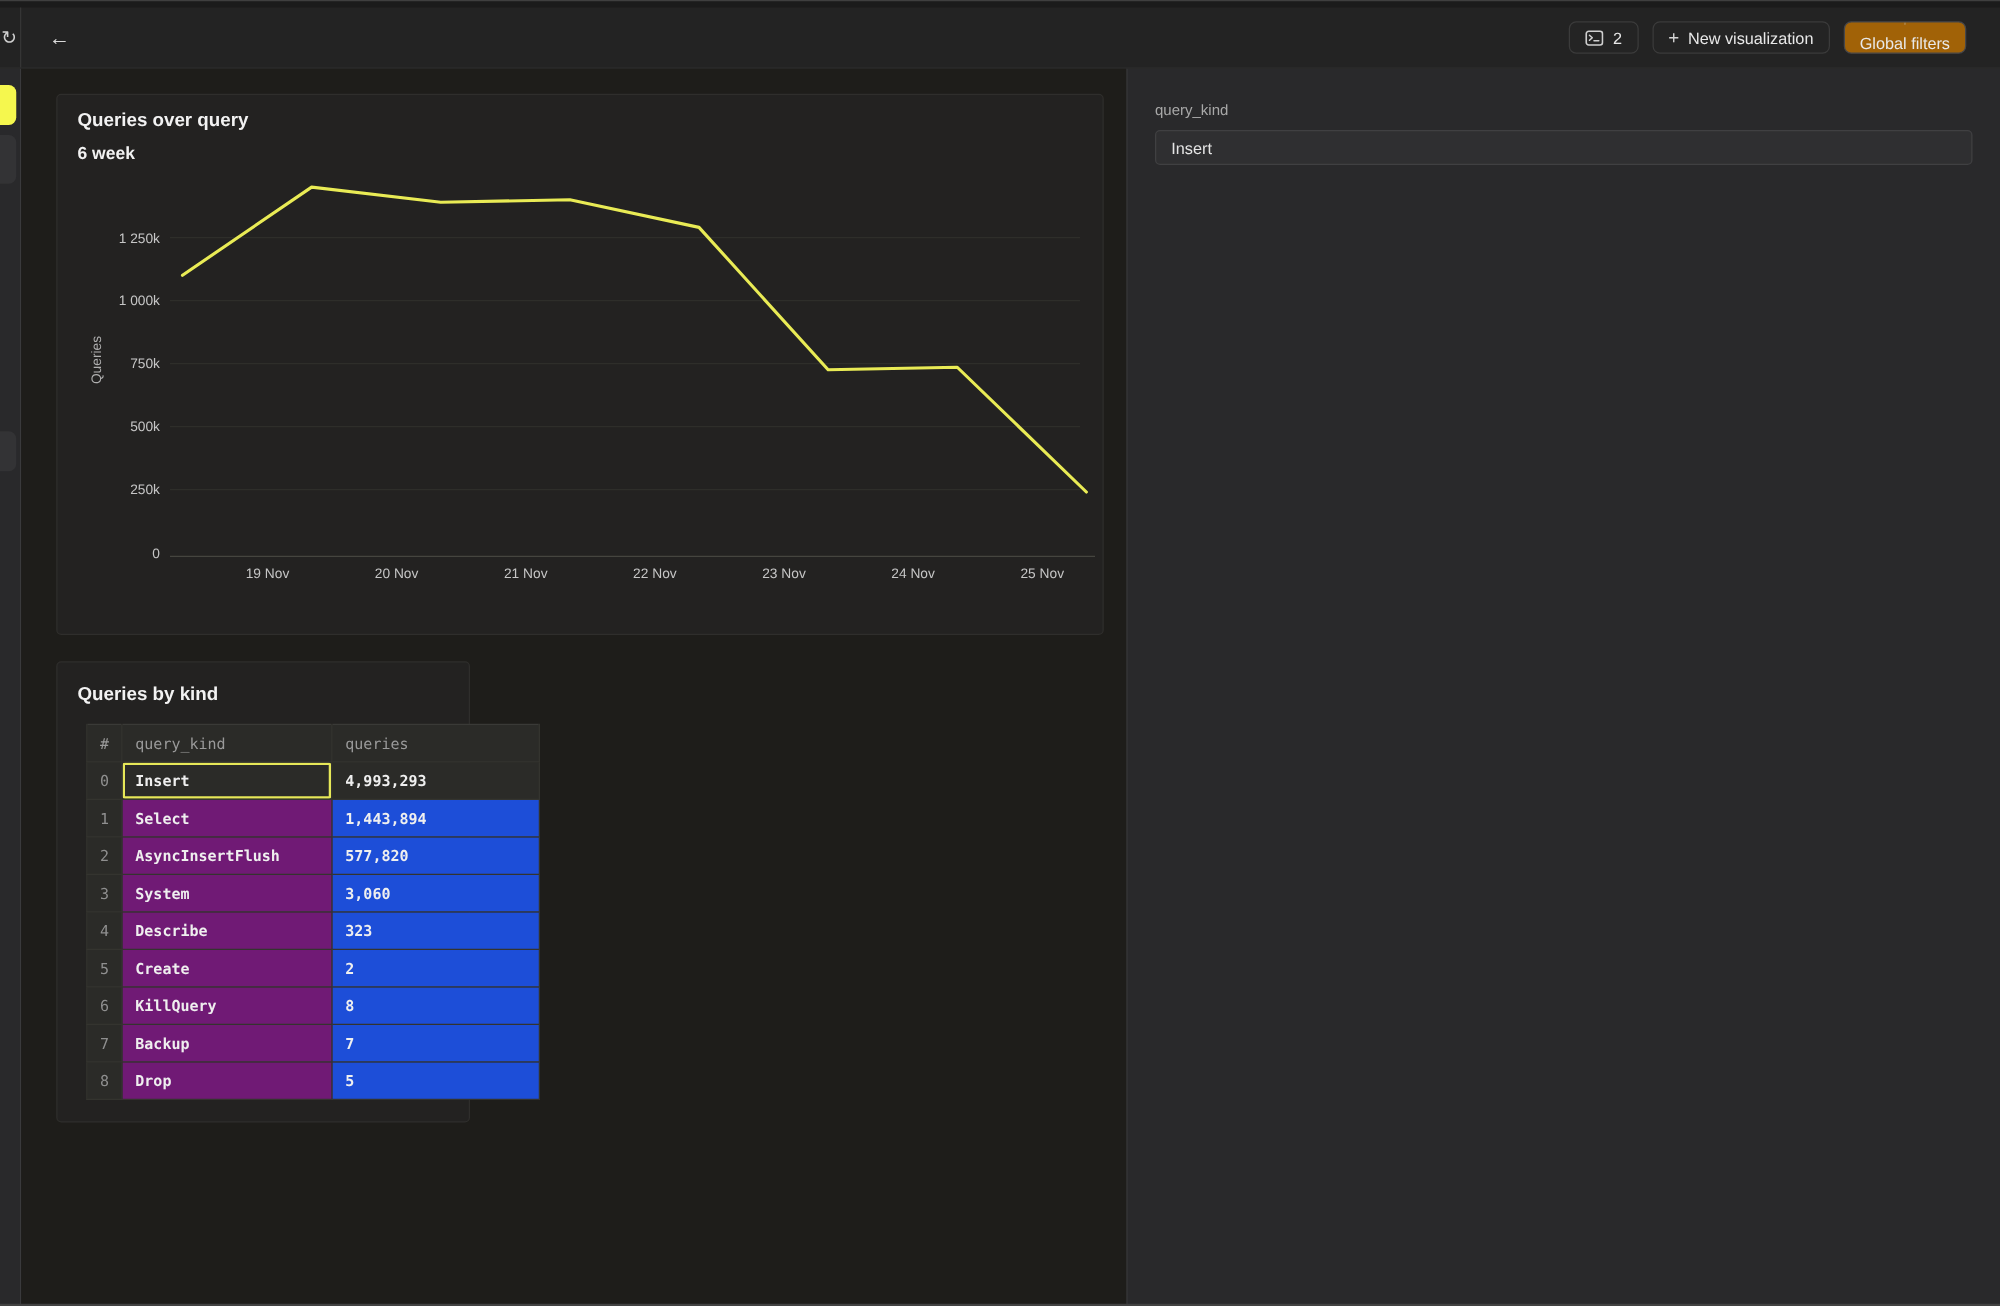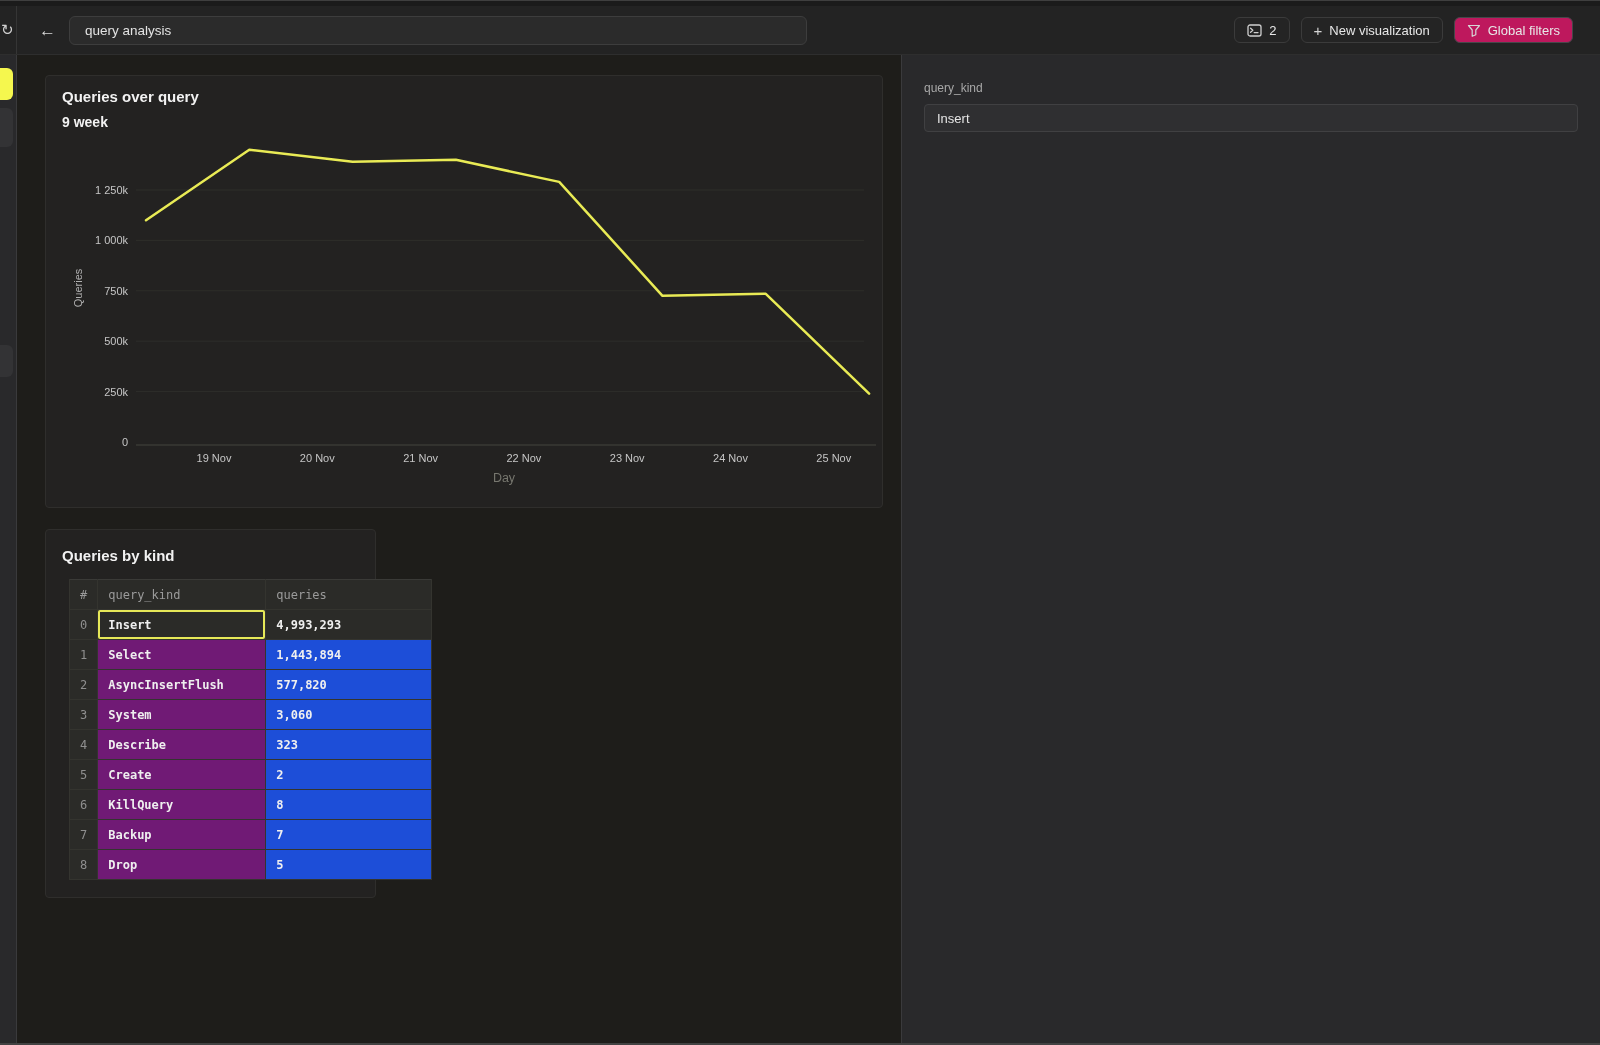--- a/index.html
+++ b/index.html
@@ -19,21 +19,21 @@
   .back-btn { margin-left:22px; font-size:17px; color:#d9d9d9; background:none; border:none;
               cursor:pointer; line-height:1; flex:none; }
   .title-input { margin-left:13px; width:738px; height:29px; background:#2b2b2b;
                  border:1px solid #3d3d3d; border-radius:6px; color:#e3e3e3;
                  font-size:13.5px; padding:0 15px; font-family:"Liberation Sans", sans-serif; }
   .tb-spacer { flex:1; }
   .tb-btn { height:26px; display:flex; align-items:center; gap:7px; background:#242424;
             border:1px solid #3b3b3b; border-radius:6px; color:#e8e8e8; font-size:13px;
             padding:0 12px; margin-left:11px; cursor:pointer;
             font-family:"Liberation Sans", sans-serif; }
-  .tb-btn.filled { background:#be185d; border-color:#47474a; }
+  .tb-btn.filled { background:#a16207; border-color:#47474a;flex-direction:column; }
   .tb-btn svg { display:block; }
   .plus-glyph { font-size:15px; color:#d5d5d5; line-height:1; }
 
   
   .body { display:flex; height:989px; }
   .rail { width:17px; background:#29292b; border-right:1px solid #3a3a3c; position:relative; flex:none; }
   .rail-swatch { position:absolute; left:0; top:13px; width:13px; height:32px;
                  background:#f5f74e; border-radius:0 6px 6px 0; cursor:pointer; }
   .rail-slot1 { position:absolute; left:0; top:53px; width:13px; height:39px;
                 background:#333335; border-radius:0 6px 6px 0; cursor:pointer; }
@@ -88,21 +88,20 @@
 </head>
 <body>
 
 <div class="win-strip"></div>
 
 <div class="topbar">
   <div class="topbar-rail-cell">
     <span class="refresh-glyph">↻</span>
   </div>
   <button class="back-btn">←</button>
-  <input class="title-input" type="text" value="query analysis" style="">
   <div class="tb-spacer"></div>
 
   <button class="tb-btn">
     <svg width="15" height="13" viewBox="0 0 15 13">
       <rect x="1" y="1" width="13" height="11" rx="2" fill="none" stroke="#cfcfcf" stroke-width="1.3"></rect>
       <path d="M3.6 4.2 L5.8 6.2 L3.6 8.2" fill="none" stroke="#cfcfcf" stroke-width="1.3" stroke-linecap="round" stroke-linejoin="round"></path>
       <line x1="7.2" y1="8.6" x2="11" y2="8.6" stroke="#cfcfcf" stroke-width="1.3" stroke-linecap="round"></line>
     </svg>
     <span>2</span>
   </button>
@@ -125,21 +124,21 @@
   <div class="rail">
     <div class="rail-swatch"></div>
     <div class="rail-slot1"></div>
     <div class="rail-slot2"></div>
   </div>
 
   <div class="main">
 
     <div class="chart-card">
       <div class="chart-title">Queries over query</div>
-      <div class="chart-subtitle">9 week</div>
+      <div class="chart-subtitle">6 week</div>
       <div class="y-axis-title">Queries</div>
       <svg id="chart-svg" class="chart-svg" width="838" height="433" viewBox="0 0 838 433">
           <line x1="90" x2="818" y1="114" y2="114" stroke="#2e2e2a" stroke-width="1"></line>
           <text x="82" y="118" text-anchor="end" fill="#c6c6c6" font-size="11">1 250k</text>
           <line x1="90" x2="818" y1="164.4" y2="164.4" stroke="#2e2e2a" stroke-width="1"></line>
           <text x="82" y="168.4" text-anchor="end" fill="#c6c6c6" font-size="11">1 000k</text>
           <line x1="90" x2="818" y1="214.8" y2="214.8" stroke="#2e2e2a" stroke-width="1"></line>
           <text x="82" y="218.8" text-anchor="end" fill="#c6c6c6" font-size="11">750k</text>
           <line x1="90" x2="818" y1="265.2" y2="265.2" stroke="#2e2e2a" stroke-width="1"></line>
           <text x="82" y="269.2" text-anchor="end" fill="#c6c6c6" font-size="11">500k</text>
@@ -149,21 +148,20 @@
           <line x1="90" x2="830" y1="369" y2="369" stroke="#45453f" stroke-width="1"></line>
           <text x="168.0" y="386" text-anchor="middle" fill="#c6c6c6" font-size="11">19 Nov</text>
           <text x="271.3" y="386" text-anchor="middle" fill="#c6c6c6" font-size="11">20 Nov</text>
           <text x="374.6" y="386" text-anchor="middle" fill="#c6c6c6" font-size="11">21 Nov</text>
           <text x="477.9" y="386" text-anchor="middle" fill="#c6c6c6" font-size="11">22 Nov</text>
           <text x="581.2" y="386" text-anchor="middle" fill="#c6c6c6" font-size="11">23 Nov</text>
           <text x="684.5" y="386" text-anchor="middle" fill="#c6c6c6" font-size="11">24 Nov</text>
           <text x="787.8" y="386" text-anchor="middle" fill="#c6c6c6" font-size="11">25 Nov</text>
           <polyline points="100.0,144.2 203.3,73.7 306.6,85.8 409.9,83.8 513.2,105.9 616.5,219.8 719.8,217.8 823.1,317.6" fill="none" stroke="#e9eb55" stroke-width="2.5" stroke-linejoin="round" stroke-linecap="round"></polyline>
         </svg>
-      <div class="x-axis-title">Day</div>
     </div>
 
     <div class="table-card">
       <div class="table-title">Queries by kind</div>
       <table class="qtable" id="qtable">
         <thead>
             <tr id="qtable-head">
               <th style="text-align: center;">#</th>
               <th>query_kind</th>
               <th>queries</th>

